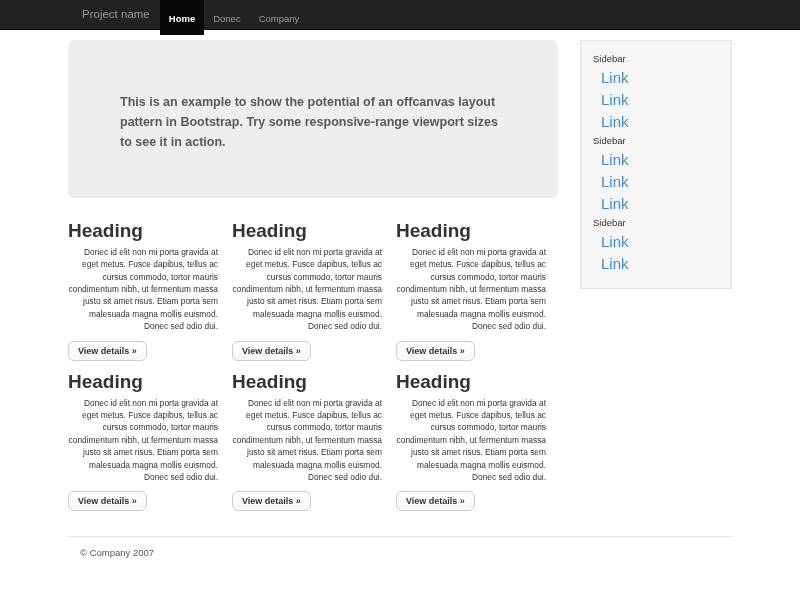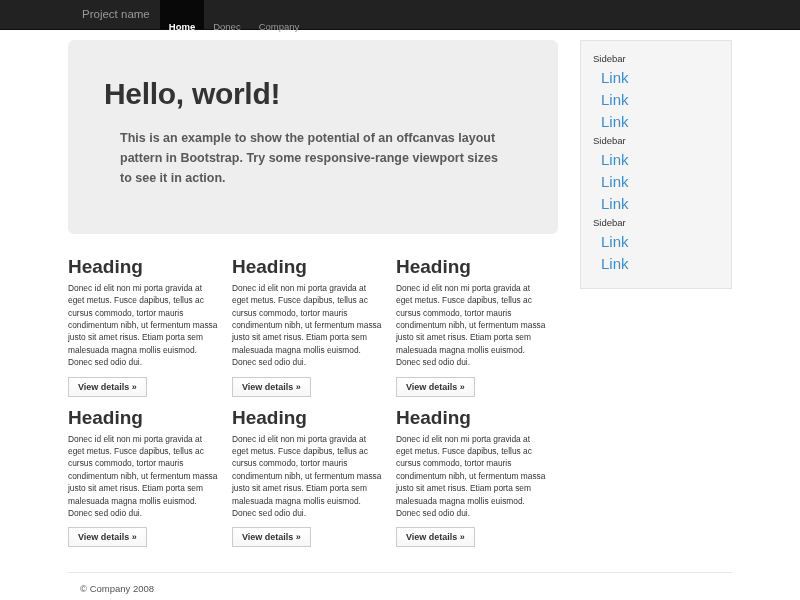--- a/index.html
+++ b/index.html
@@ -34,21 +34,21 @@
   
   .navbar{height:30px;background:var(--navbar-bg);border-bottom:1px solid #0d0d0d;}
   .navbar .container{display:flex;align-items:stretch;height:100%;}
   .brand{
     display:block;line-height:29px;padding:0 10px 0 14px;
     font-size:11.5px;color:var(--navbar-link);text-decoration:none;white-space:nowrap;
   }
   .nav{display:flex;list-style:none;margin:0;padding:0;}
   .nav li{display:block;}
   .nav a{
-    display:block;line-height:29px;height:29px;padding:12px 9px;
+    display:block;line-height:29px;height:35px;padding:4px 9px;
     font-size:9.5px;color:var(--navbar-link);text-decoration:none;
   }
   .nav li.active a{
     background:var(--navbar-active-bg);
     color:var(--navbar-active-link);
     font-weight:700;
   }
 
   
   .content-row{display:flex;gap:22px;margin-top:10px;align-items:flex-start;}
@@ -73,29 +73,29 @@
 
   
   .cards-row{display:flex;gap:14px;margin:0 12px 10px 0;}
   .card{flex:1 1 0;min-width:0;}
   .card h2{
     margin:0 0 4px 0;
     font-size:19px;line-height:1.15;font-weight:600;color:var(--heading);
   }
   .card p{
     margin:0 0 7px 0;
-    font-size:8.4px;line-height:12.4px;color:var(--body-text);
+    font-size:8.4px;line-height:12.4px;color:var(--body-text);text-align:right;
   }
   .btn{
     display:inline-block;
     font-family:"Liberation Sans","DejaVu Sans",sans-serif;
     font-size:9px;font-weight:700;color:var(--button-text);
     background:var(--button-bg);
     border:1px solid var(--button-border);
-    border-radius:0;
+    border-radius:6px;
     padding:4px 9px;
     cursor:pointer;
     box-shadow:inset 0 -8px 10px rgba(0,0,0,0.03);
   }
 
   
   .sidebar{
     flex:0 0 152px;width:152px;
     background:var(--sidebar-bg);
     border:1px solid var(--sidebar-border);
@@ -140,21 +140,20 @@
         </li>
       </ul>
   </div>
 </nav>
 
 <div class="container">
   <div class="content-row">
 
     <main class="main">
       <section class="jumbotron">
-        <h1>Hello, world!</h1>
         <p>This is an example to show the potential of an offcanvas layout pattern in Bootstrap. Try some responsive-range viewport sizes to see it in action.</p>
       </section>
 
       <div class="cards-row" id="cards-row-0">
           <div class="card"><h2>Heading</h2><p>Donec id elit non mi porta gravida at eget metus. Fusce dapibus, tellus ac cursus commodo, tortor mauris condimentum nibh, ut fermentum massa justo sit amet risus. Etiam porta sem malesuada magna mollis euismod. Donec sed odio dui.</p><button class="btn">View details »</button></div>
           <div class="card"><h2>Heading</h2><p>Donec id elit non mi porta gravida at eget metus. Fusce dapibus, tellus ac cursus commodo, tortor mauris condimentum nibh, ut fermentum massa justo sit amet risus. Etiam porta sem malesuada magna mollis euismod. Donec sed odio dui.</p><button class="btn">View details »</button></div>
           <div class="card"><h2>Heading</h2><p>Donec id elit non mi porta gravida at eget metus. Fusce dapibus, tellus ac cursus commodo, tortor mauris condimentum nibh, ut fermentum massa justo sit amet risus. Etiam porta sem malesuada magna mollis euismod. Donec sed odio dui.</p><button class="btn">View details »</button></div>
         </div>
       <div class="cards-row" id="cards-row-1">
           <div class="card"><h2>Heading</h2><p>Donec id elit non mi porta gravida at eget metus. Fusce dapibus, tellus ac cursus commodo, tortor mauris condimentum nibh, ut fermentum massa justo sit amet risus. Etiam porta sem malesuada magna mollis euismod. Donec sed odio dui.</p><button class="btn">View details »</button></div>
@@ -173,15 +172,15 @@
         <a href="#" class="sidebar-link">Link</a>
         <a href="#" class="sidebar-link">Link</a>
         <div class="sidebar-label">Sidebar</div>
         <a href="#" class="sidebar-link">Link</a>
         <a href="#" class="sidebar-link">Link</a>
       </aside>
   </div>
 
   <footer>
     <hr>
-    <p>© Company 2008</p>
+    <p>© Company 2007</p>
   </footer>
 </div>
 
 </body></html>

